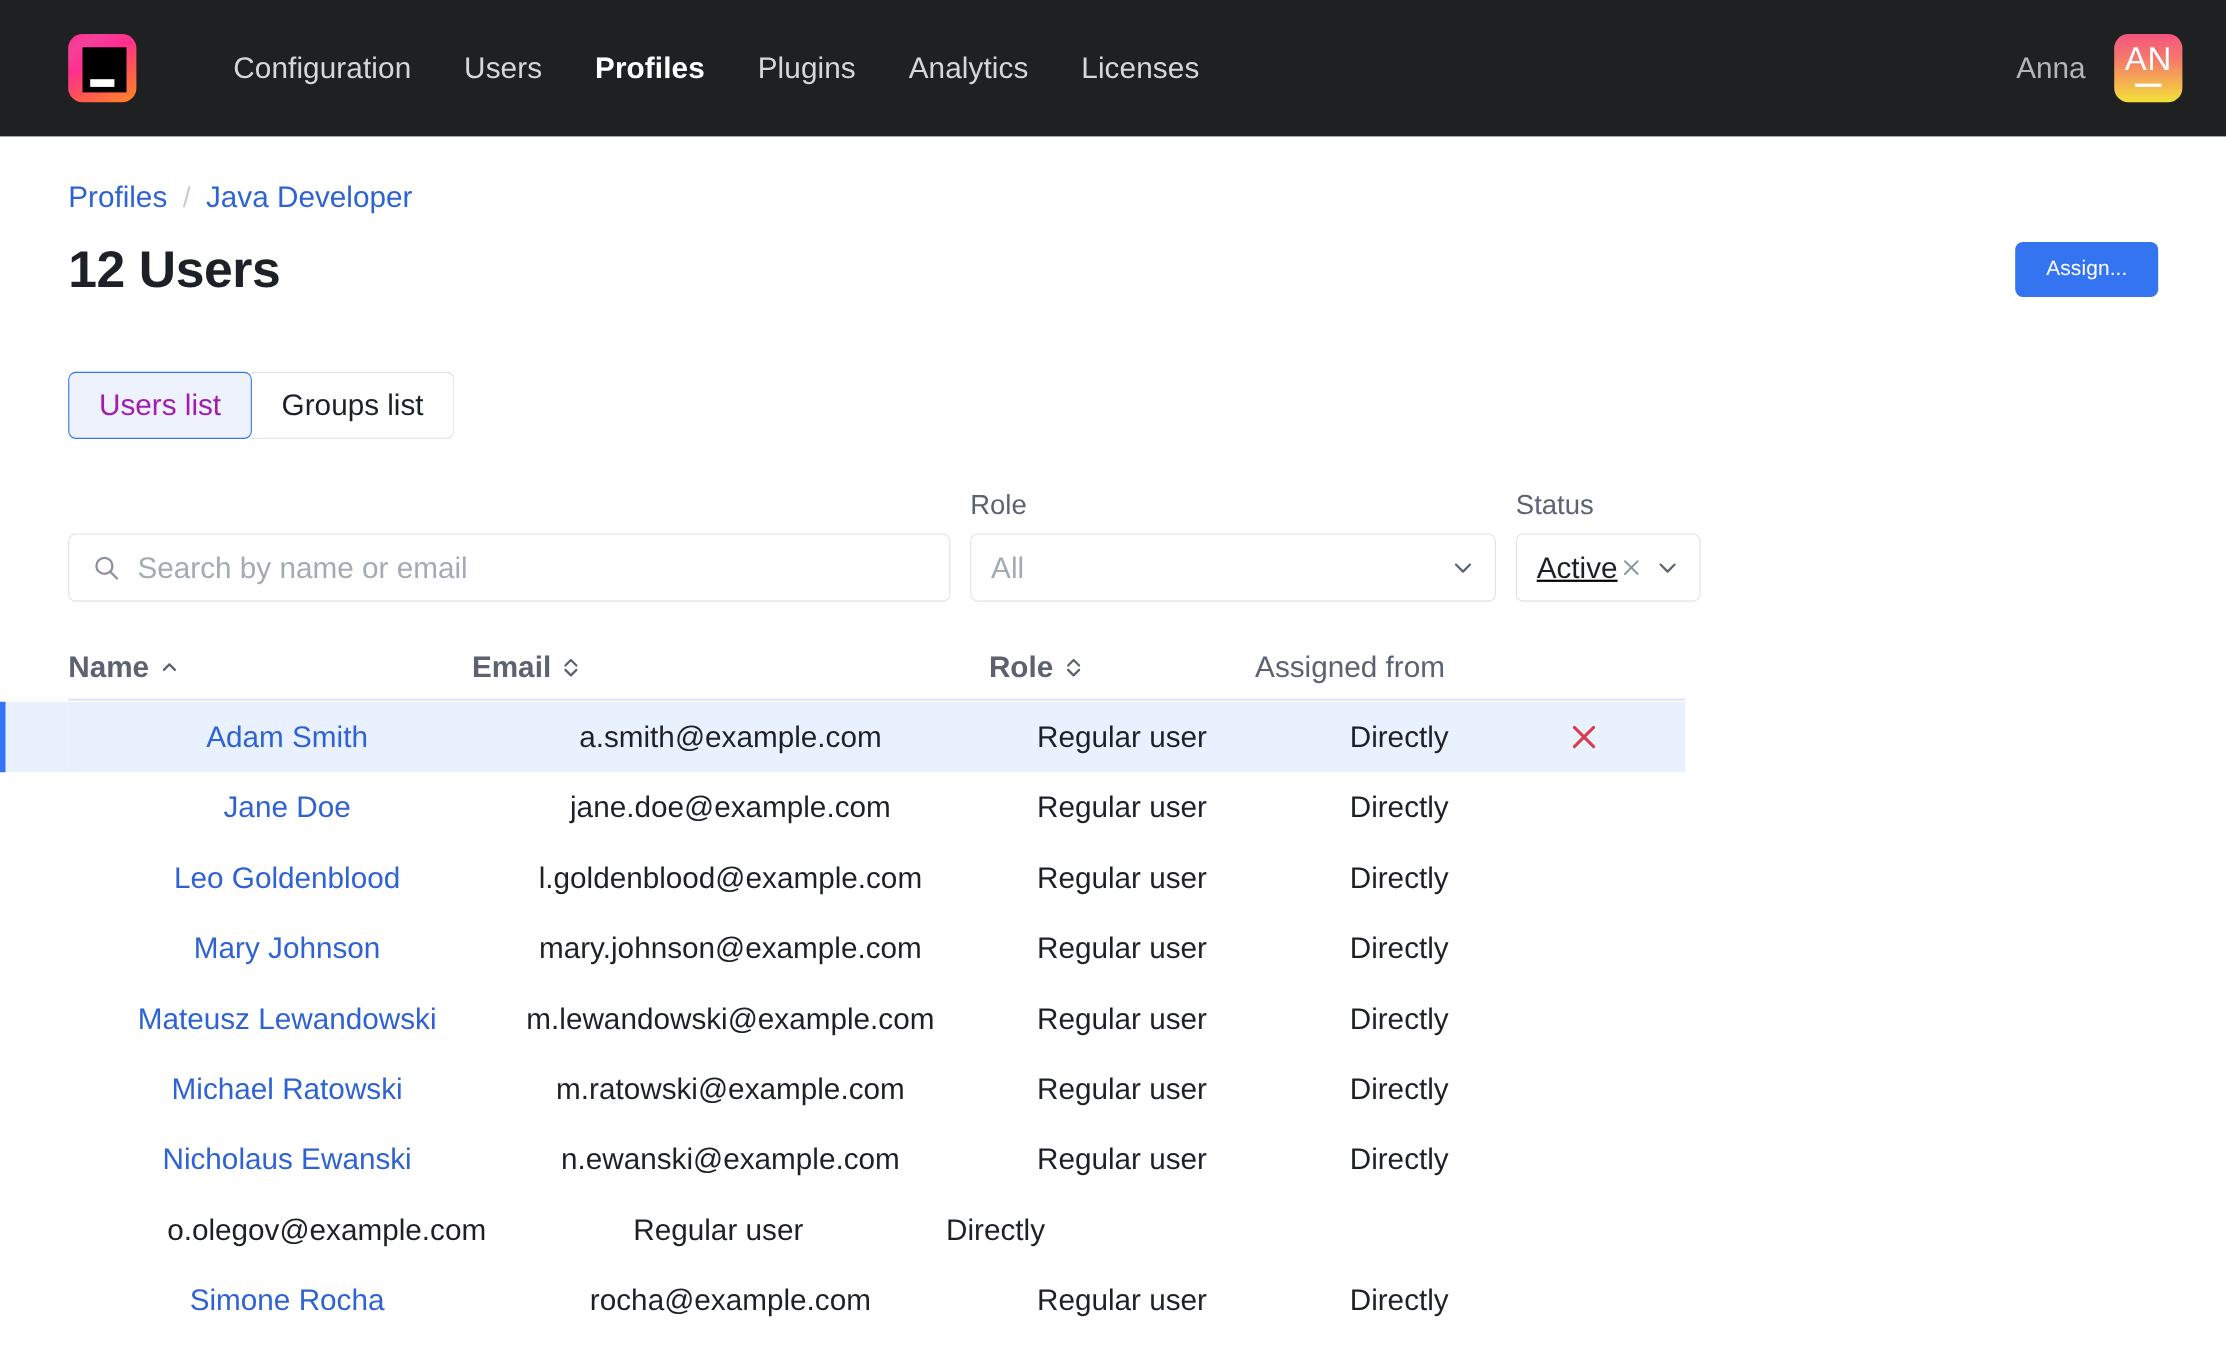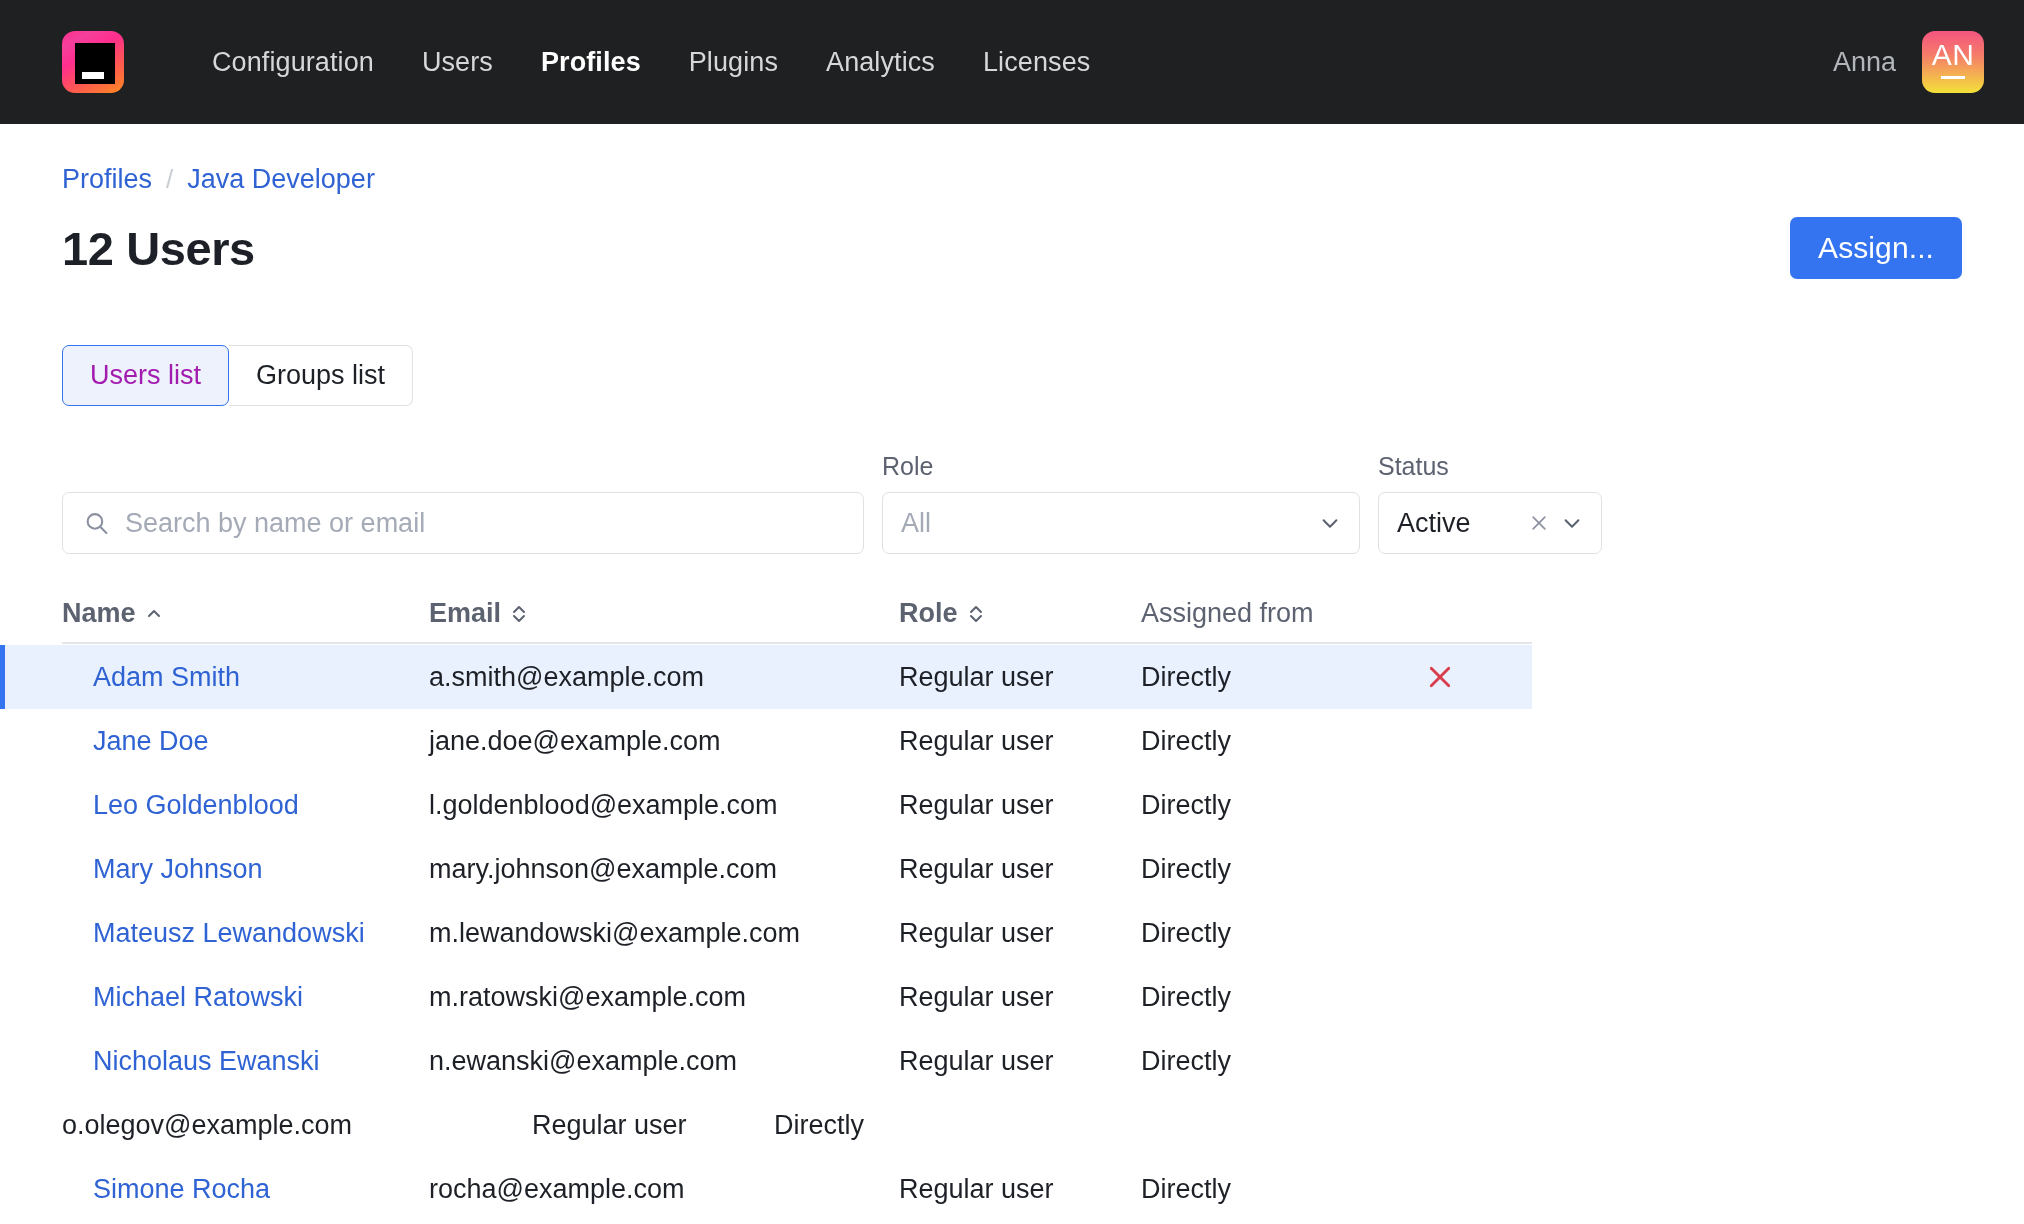--- a/index.html
+++ b/index.html
@@ -122,21 +122,21 @@
     font-size: 47px;
     font-weight: 700;
     color: #1d2026;
     letter-spacing: -0.4px;
   }
   .assign-btn {
     background: #3574f0;
     color: #ffffff;
     border: none;
     border-radius: 7px;
-    font-size: 30px;
+    font-size: 19px;
     font-family: inherit;
     padding: 14px 28px;
     cursor: pointer;
     letter-spacing: 0.1px;
   }
 
   
   .tabs {
     display: flex;
     margin-top: 66px;
@@ -207,21 +207,21 @@
     height: 62px;
     border: 1px solid #dfe1e5;
     border-radius: 7px;
     background: #ffffff;
     display: flex;
     align-items: center;
     padding: 0 18px;
     cursor: pointer;
   }
   .select-role   { width: 478px; }
-  .select-status { width: 224px; }
+  .select-status { width: 168px; text-decoration: underline; }
   .select-value {
     font-size: 27px;
     flex: 1;
     white-space: nowrap;
   }
   .select-value.placeholder { color: #a4aab6; }
   .select-value.filled      { color: #1d2026; }
   .chev {
     width: 22px; height: 22px;
     flex: 0 0 auto;
@@ -230,20 +230,21 @@
     width: 20px; height: 20px;
     margin-right: 12px;
     flex: 0 0 auto;
     cursor: pointer;
   }
 
   
   .table {
     margin-top: 44px;
     width: 1470px;
+    text-align: center;
   }
   .t-row {
     display: flex;
     align-items: center;
     position: relative;
   }
   .t-head {
     border-bottom: 2px solid #e3e5e9;
     padding-bottom: 13px;
   }

